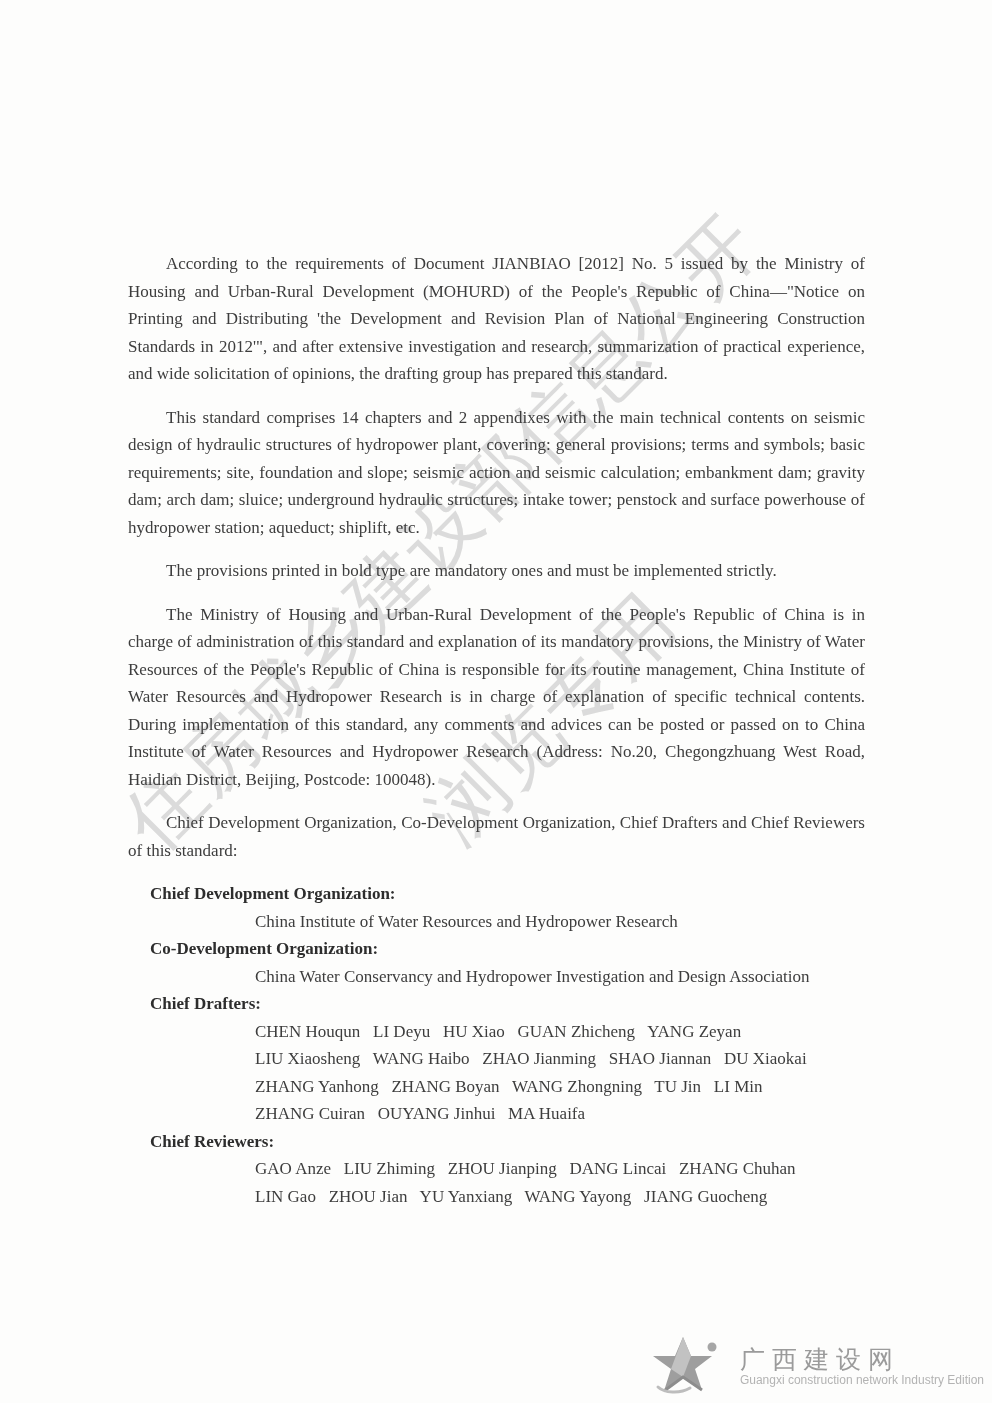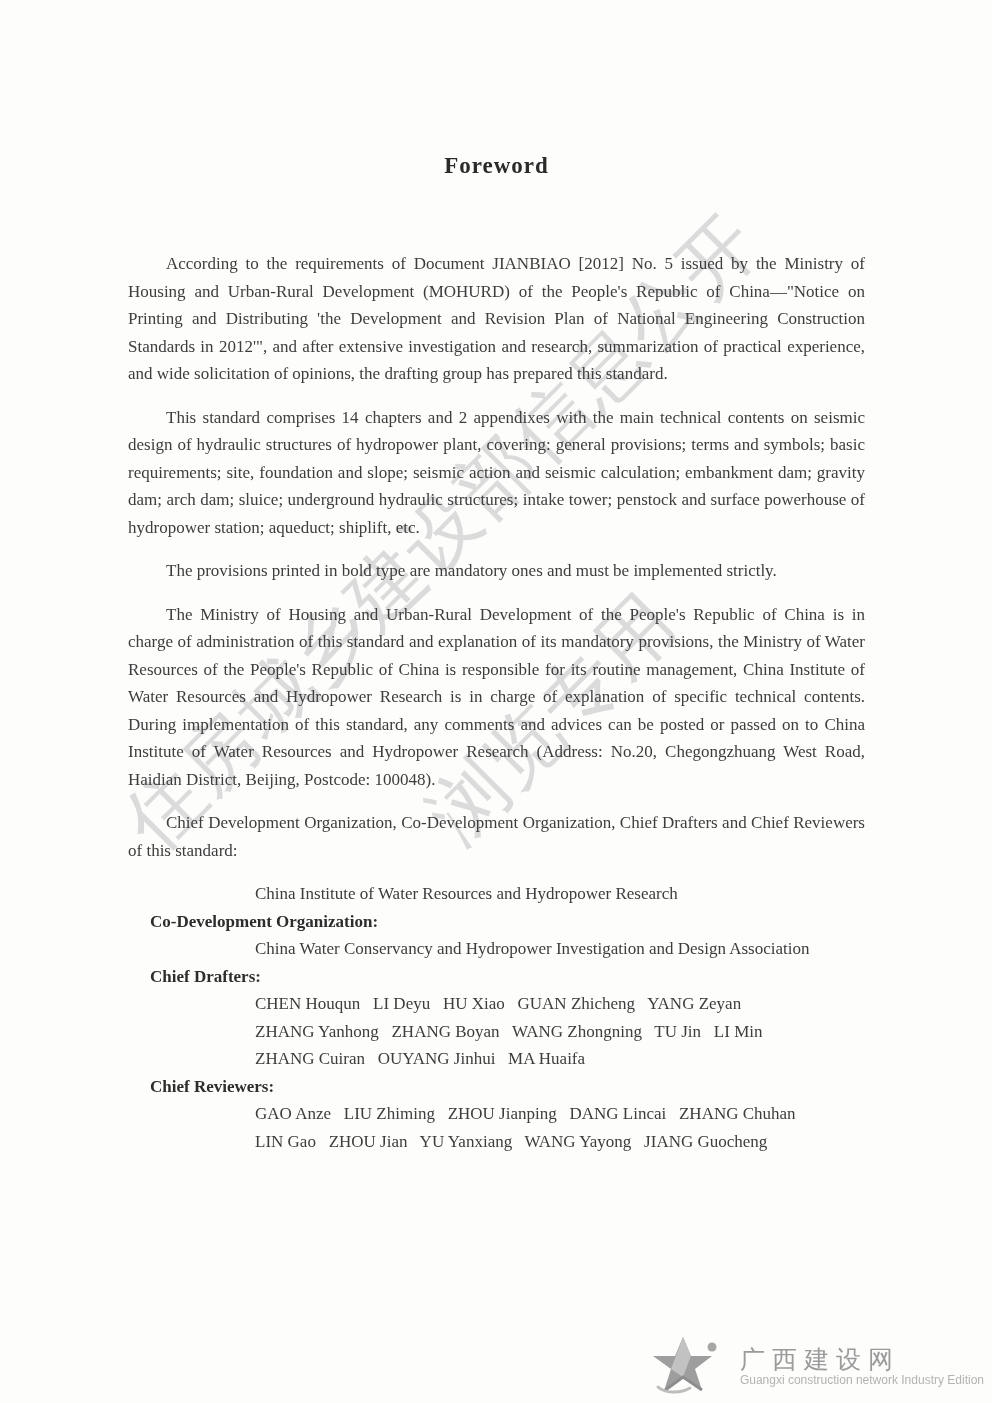--- a/index.html
+++ b/index.html
@@ -98,36 +98,37 @@
   }
 </style>
 </head>
 <body>
 
 <div class="page">
 
   <div class="watermark wm1">住房城乡建设部信息公开</div>
   <div class="watermark wm2">浏览专用</div>
 
-  <h1 class="title">Foreword</h1>
 
   <div class="body">
     <p class="para">According to the requirements of Document JIANBIAO [2012] No. 5 issued by the Ministry of Housing and Urban-Rural Development (MOHURD) of the People's Republic of China—"Notice on Printing and Distributing 'the Development and Revision Plan of National Engineering Construction Standards in 2012'", and after extensive investigation and research, summarization of practical experience, and wide solicitation of opinions, the drafting group has prepared this standard.</p>
     <p class="para">This standard comprises 14 chapters and 2 appendixes with the main technical contents on seismic design of hydraulic structures of hydropower plant, covering: general provisions; terms and symbols; basic requirements; site, foundation and slope; seismic action and seismic calculation; embankment dam; gravity dam; arch dam; sluice; underground hydraulic structures; intake tower; penstock and surface powerhouse of hydropower station; aqueduct; shiplift, etc.</p>
     <p class="para">The provisions printed in bold type are mandatory ones and must be implemented strictly.</p>
     <p class="para">The Ministry of Housing and Urban-Rural Development of the People's Republic of China is in charge of administration of this standard and explanation of its mandatory provisions, the Ministry of Water Resources of the People's Republic of China is responsible for its routine management, China Institute of Water Resources and Hydropower Research is in charge of explanation of specific technical contents. During implementation of this standard, any comments and advices can be posted or passed on to China Institute of Water Resources and Hydropower Research (Address: No.20, Chegongzhuang West Road, Haidian District, Beijing, Postcode: 100048).</p>
     <p class="para">Chief Development Organization, Co-Development Organization, Chief Drafters and Chief Reviewers of this standard:</p>
 
+    <p class="sec-heading">Chief Development Organization:</p>
     <p class="sec-item">China Institute of Water Resources and Hydropower Research</p>
 
     <p class="sec-heading">Co-Development Organization:</p>
     <p class="sec-item">China Water Conservancy and Hydropower Investigation and Design Association</p>
 
     <p class="sec-heading">Chief Drafters:</p>
     <p class="sec-item">CHEN Houqun   LI Deyu   HU Xiao   GUAN Zhicheng   YANG Zeyan</p>
+    <p class="sec-item">LIU Xiaosheng   WANG Haibo   ZHAO Jianming   SHAO Jiannan   DU Xiaokai</p>
     <p class="sec-item">ZHANG Yanhong   ZHANG Boyan   WANG Zhongning   TU Jin   LI Min</p>
     <p class="sec-item">ZHANG Cuiran   OUYANG Jinhui   MA Huaifa</p>
 
     <p class="sec-heading">Chief Reviewers:</p>
     <p class="sec-item">GAO Anze   LIU Zhiming   ZHOU Jianping   DANG Lincai   ZHANG Chuhan</p>
     <p class="sec-item">LIN Gao   ZHOU Jian   YU Yanxiang   WANG Yayong   JIANG Guocheng</p>
   </div>
 
   <div class="logo">
     <svg class="logo-star" width="74" height="62" viewBox="0 0 74 62">

